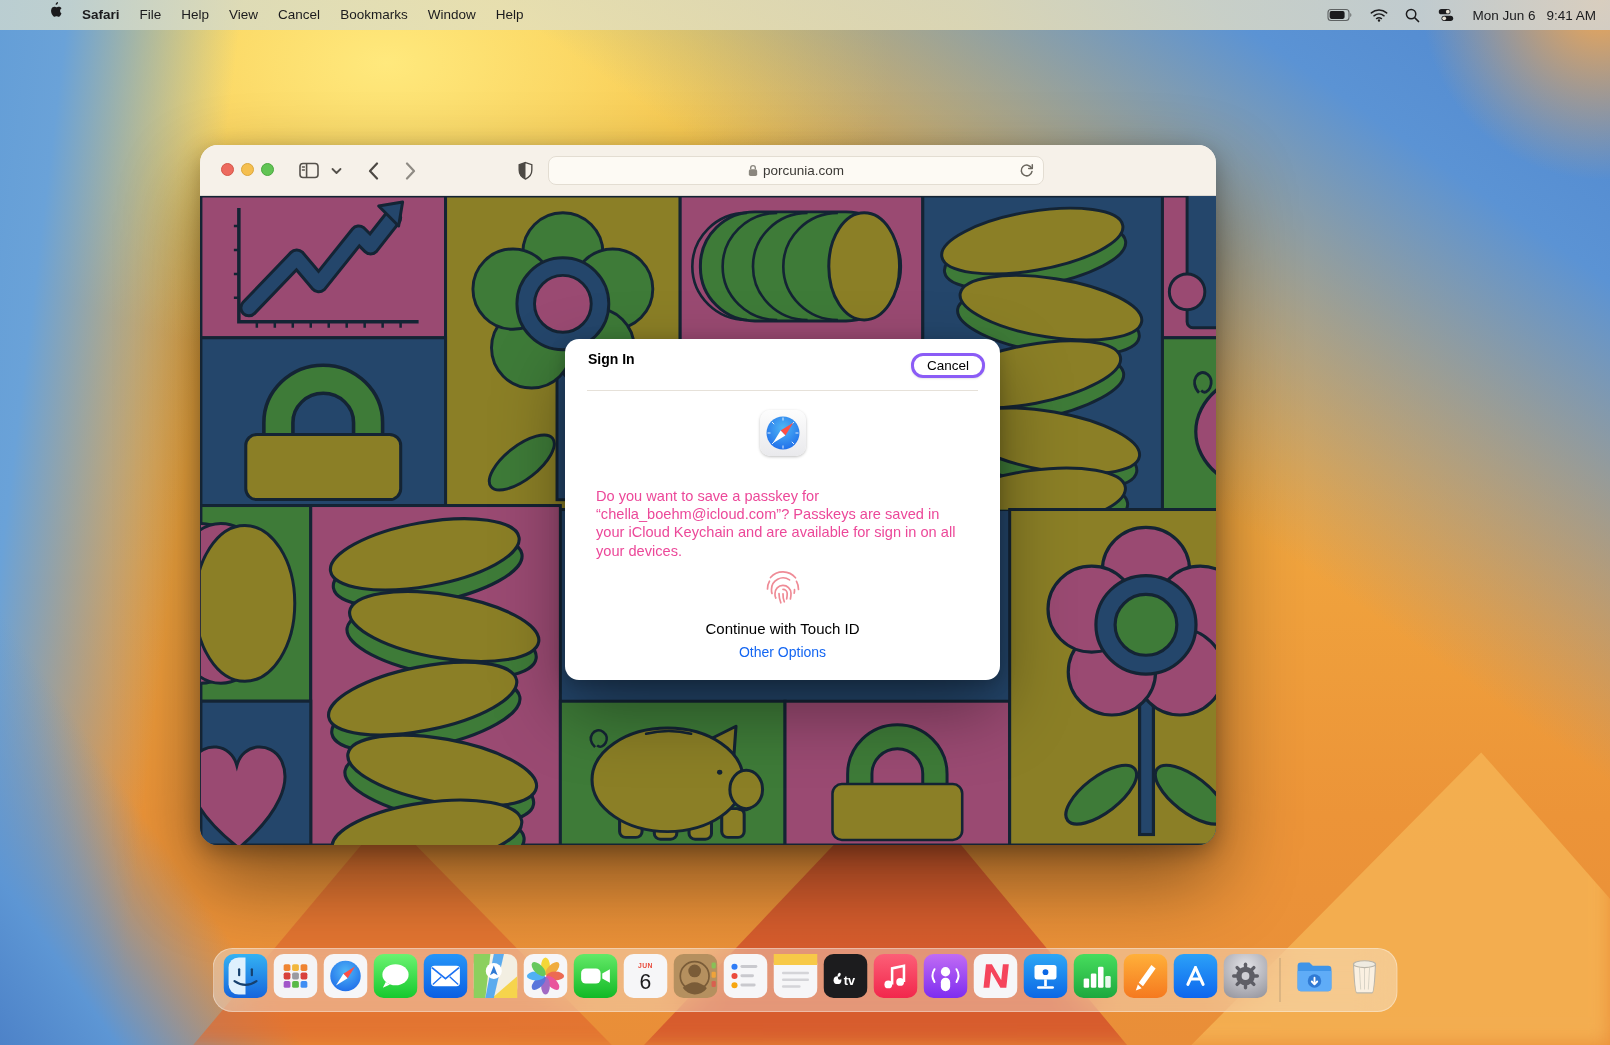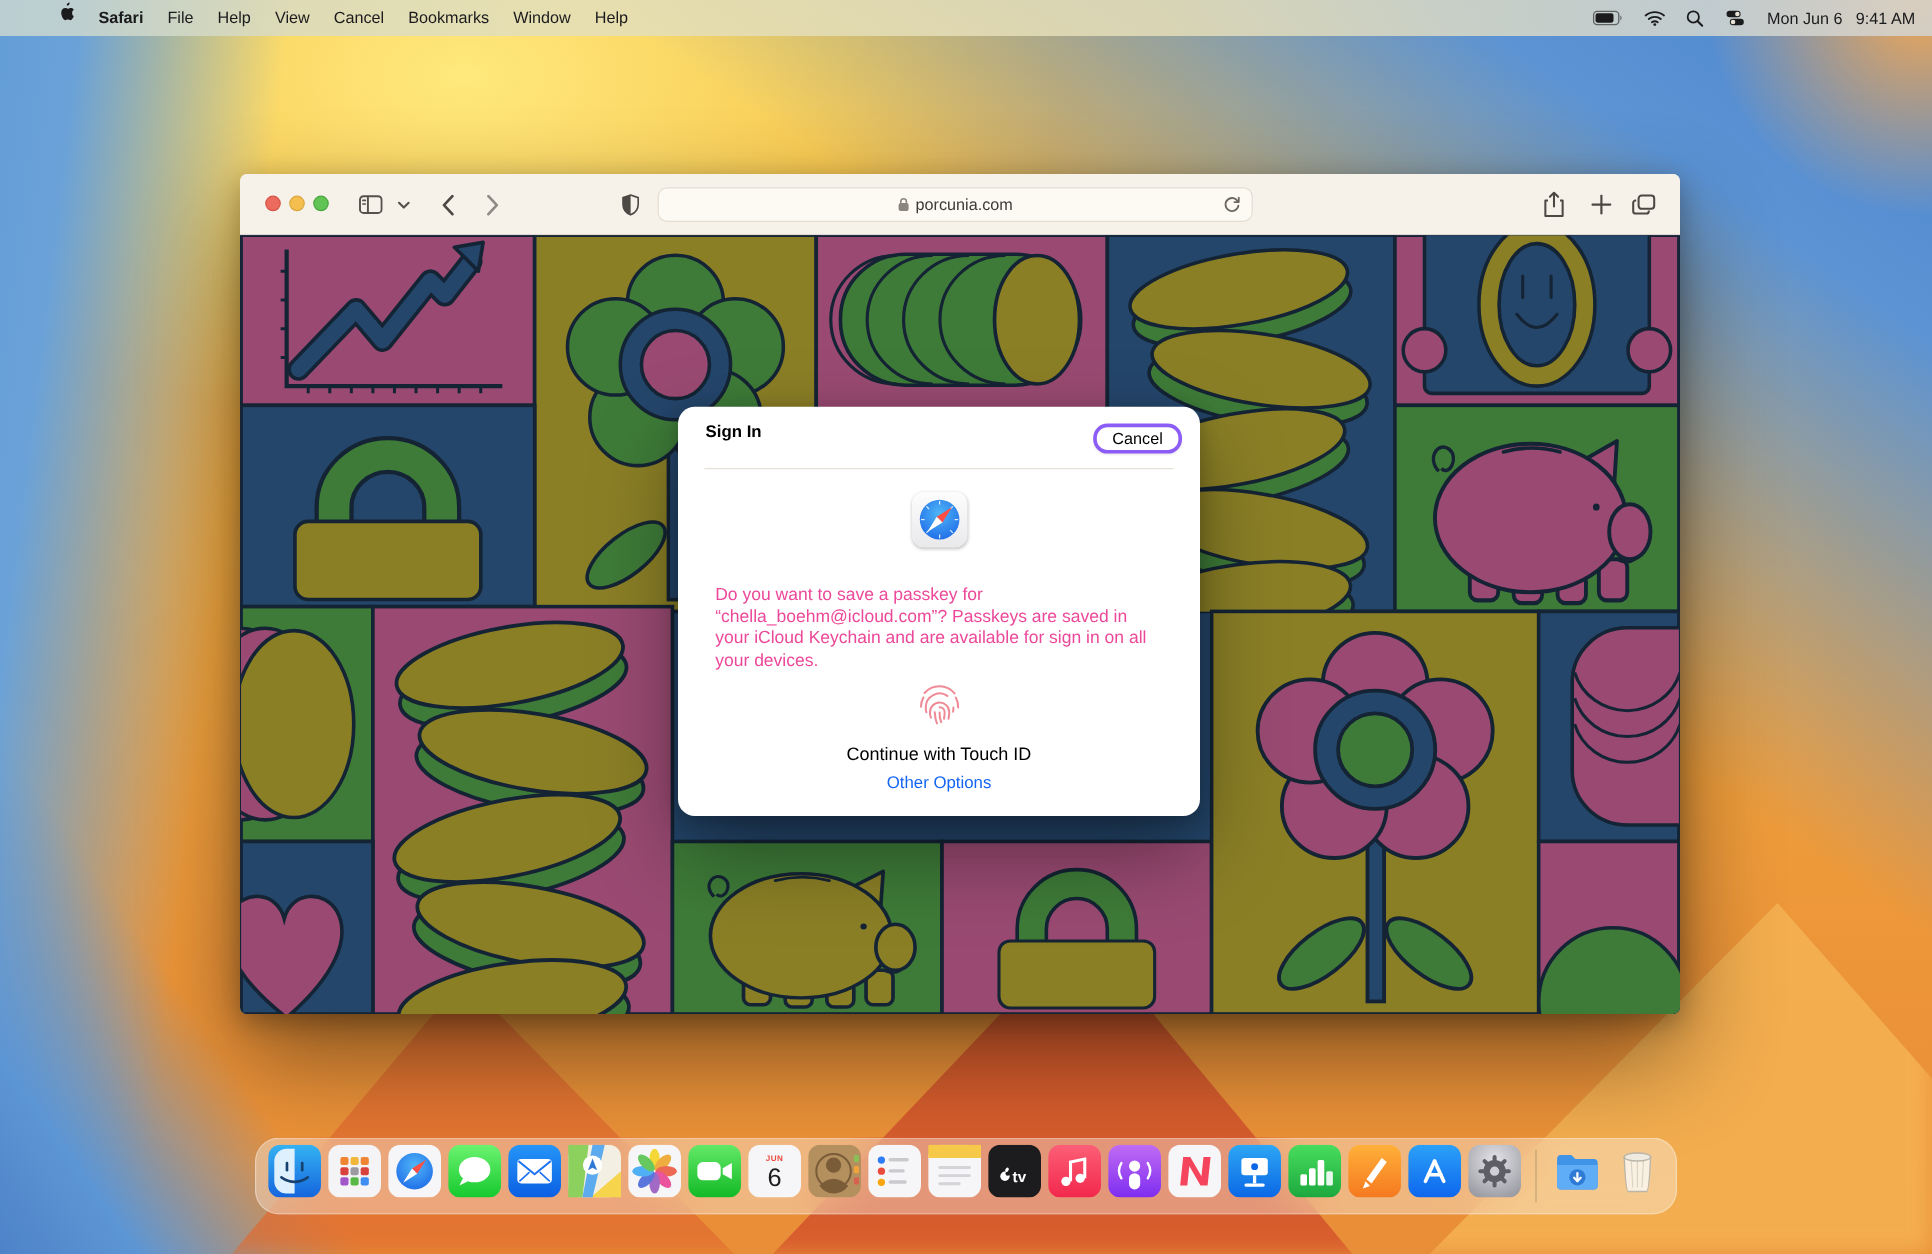--- a/index.html
+++ b/index.html
@@ -22,21 +22,21 @@
   #menubar{position:absolute;left:0;top:0;width:100%;height:30px;
     background:linear-gradient(90deg,rgba(205,216,208,.82),rgba(226,223,190,.82) 30%,rgba(232,224,185,.82) 60%,rgba(210,214,215,.82));
     display:flex;align-items:center;font-size:13.5px;color:#1b1b1d;}
   .mb-left{display:flex;align-items:center;gap:0;padding-left:12px;margin-left:25px;}
   .mb-item{padding:0 10px;line-height:30px;}
   .mb-app{font-weight:700;}
   .mb-right{margin-left:auto;display:flex;align-items:center;gap:17px;padding-right:14px;}
   .mb-ico{display:flex;align-items:center;}
 
   
-  #window{position:absolute;left:200px;top:145px;width:1200px;height:700px;border-radius:6px;
+  #window{position:absolute;left:200px;top:145px;width:1016px;height:700px;border-radius:18px;
     box-shadow:0 35px 80px rgba(0,0,0,.45),0 6px 22px rgba(0,0,0,.28);overflow:hidden;background:#f6f1e9;}
   #toolbar{position:relative;height:51px;background:#f6f1e9;border-bottom:1px solid rgba(0,0,0,.10);}
   .tl{position:absolute;top:18px;width:13px;height:13px;border-radius:50%;}
   .tl.red{left:21px;background:#ed6a5e;border:.5px solid #d35548;}
   .tl.yellow{left:41px;background:#f5bf4f;border:.5px solid #dba63c;}
   .tl.green{left:61px;background:#61c454;border:.5px solid #4aa73f;}
   .tb-ico{position:absolute;top:0;height:51px;display:flex;align-items:center;justify-content:center;color:#55514b;}
   #urlbar{position:absolute;left:348px;top:11px;width:496px;height:29px;background:#fdfaf4;
     border:1px solid #e3ddd2;border-radius:8px;display:flex;align-items:center;justify-content:center;
     font-size:13.5px;color:#3c3a36;}

